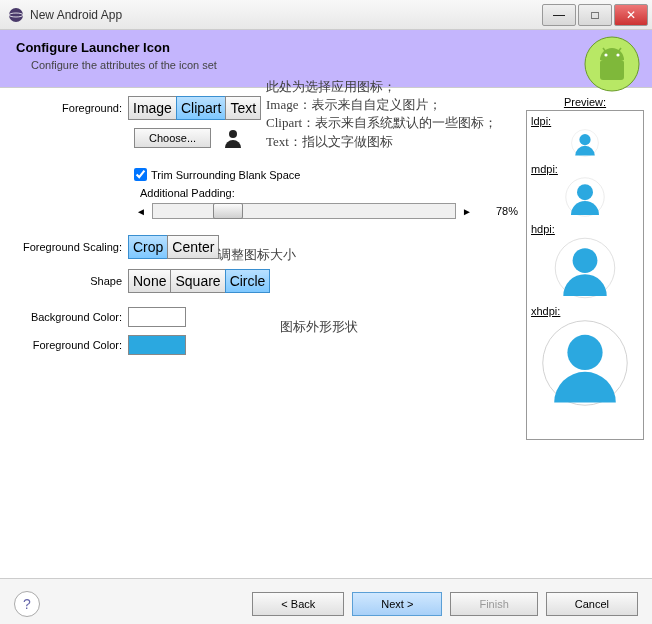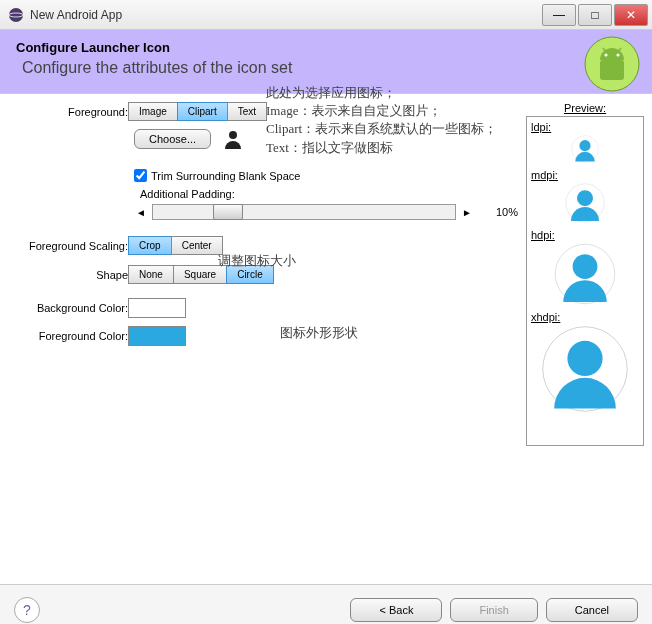--- a/index.html
+++ b/index.html
@@ -7,37 +7,37 @@
 
 .titlebar { height: 30px; background: linear-gradient(#f8f8f8, #e8e8e8); border-bottom: 1px solid #ccc; display: flex; align-items: center; padding: 0 4px 0 8px; }
 .titlebar .eclipse-icon { width: 16px; height: 16px; margin-right: 6px; }
 .titlebar .title { flex: 1; color: #333; }
 .titlebar .winbtns { display: flex; gap: 2px; }
 .titlebar .winbtn { width: 34px; height: 22px; background: linear-gradient(#f0f0f0,#d8d8d8); border: 1px solid #999; border-radius: 2px; display: flex; align-items: center; justify-content: center; }
 .titlebar .winbtn.close { background: linear-gradient(#e77,#c33); color: #fff; }
 
 .header { background: #c4b5fd; padding: 10px 16px 16px; border-bottom: 1px solid #ccc; position: relative; }
 .header h1 { font-size: 13px; font-weight: bold; margin-bottom: 4px; }
-.header p { font-size: 16px; color: #444; margin-left: 6px; }
+.header p { font-size: 11px; color: #444; margin-left: 15px; }
 .android-icon { position: absolute; right: 12px; top: 6px; width: 56px; height: 56px; }
 
 .content { display: flex; padding: 8px; gap: 8px; height: 490px; }
 .main { flex: 1; position: relative; }
 .preview-pane { width: 118px; text-decoration: underline; }
 .preview-label { text-align: center; font-size: 11px; margin-bottom: 2px; }
 .preview-box { border: 1px solid #999; height: 330px; padding: 4px; background: #fff; }
 
 .row { display: flex; align-items: center; margin-bottom: 8px; }
-.row-label { width: 120px; text-align: right; font-size: 11px; }
+.row-label { width: 120px; text-align: right; padding-right: 6px; font-size: 11px; }
 .toggle-group { display: flex; }
-.toggle-btn { border: 1px solid #888; background: linear-gradient(#fafafa,#e0e0e0); padding: 3px 10px; font-size: 10px; cursor: pointer; }
+.toggle-btn { border: 1px solid #888; background: linear-gradient(#fafafa,#e0e0e0); padding: 3px 4px; font-size: 14px; cursor: pointer; }
 .toggle-btn.selected { background: linear-gradient(#b8e0ff,#7ec8ff); border-color: #3a8fd0; }
 .toggle-btn:not(:last-child) { border-right: none; }
 
-.btn { border: 1px solid #888; background: linear-gradient(#fafafa,#e0e0e0); padding: 3px 14px; font-size: 11px; border-radius: 6px; cursor: pointer; }
+.btn { border: 1px solid #888; background: linear-gradient(#fafafa,#e0e0e0); padding: 3px 14px; font-size: 11px; border-radius: 0; cursor: pointer; }
 .btn:disabled { color: #999; }
 
 .choose-row { margin-left: 126px; display: flex; align-items: center; gap: 12px; margin-bottom: 20px; }
 .person-icon { width: 20px; height: 20px; }
 
 .checkbox-row { margin-left: 126px; display: flex; align-items: center; gap: 4px; font-size: 11px; }
 .padding-row { margin-left: 132px; font-size: 11px; margin-top: 6px; }
 .slider-row { margin-left: 126px; display: flex; align-items: center; gap: 4px; margin-top: 4px; margin-bottom: 16px; }
 .slider-track { flex: 1; height: 16px; border: 1px solid #999; background: #f0f0f0; position: relative; }
 .slider-thumb { position: absolute; left: 60px; top: -1px; width: 30px; height: 16px; background: linear-gradient(#fafafa,#d0d0d0); border: 1px solid #888; border-radius: 2px; }
@@ -114,21 +114,21 @@
       <input type="checkbox" checked="" style="">
       <span>Trim Surrounding Blank Space</span>
     </div>
     <div class="padding-row">Additional Padding:</div>
     <div class="slider-row">
       <div class="slider-arrow">◄</div>
       <div class="slider-track">
         <div class="slider-thumb"></div>
       </div>
       <div class="slider-arrow">►</div>
-      <div class="slider-val">10%</div>
+      <div class="slider-val">78%</div>
     </div>
 
     <div class="row">
       <div class="row-label">Foreground Scaling:</div>
       <div class="toggle-group">
         <div class="toggle-btn selected">Crop</div>
         <div class="toggle-btn">Center</div>
       </div>
     </div>
 
@@ -194,15 +194,16 @@
           </svg>
         </div>
       </div>
   </div>
 </div>
 
 <div class="footer">
   <div class="help-btn">?</div>
   <div class="spacer"></div>
   <button class="btn">&lt; Back</button>
+  <button class="btn primary">Next &gt;</button>
   <button class="btn" disabled="">Finish</button>
   <button class="btn">Cancel</button>
 </div>
 
 </body></html>

